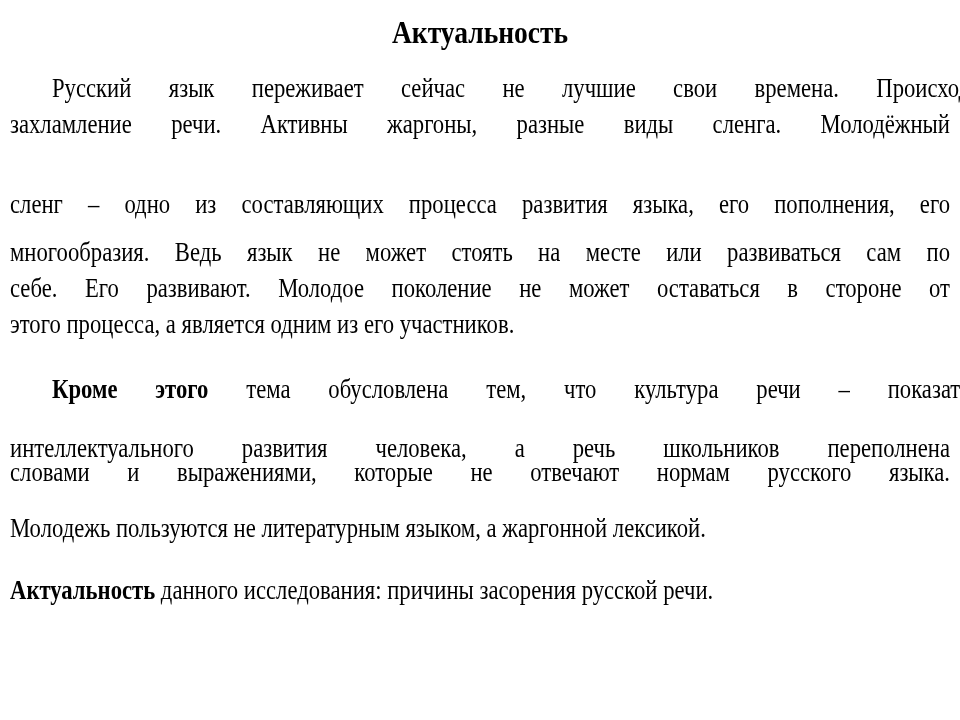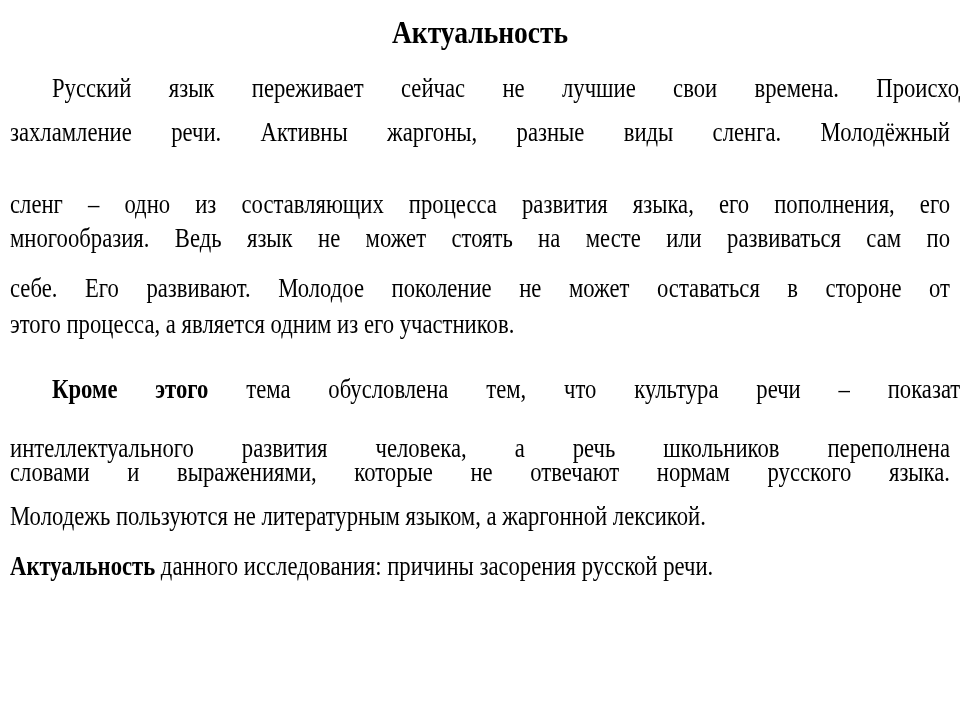--- a/index.html
+++ b/index.html
@@ -18,49 +18,49 @@
 </style>
 </head>
 <body>
 
 <div class="title">Актуальность</div>
 
 <div>
   <div class="line indent" style="top:68px">
       <span class="inner" style="transform: scaleX(0.84); width: 1119.05px;">Русский язык переживает сейчас не лучшие свои времена. Происходит</span>
     </div>
-  <div class="line" style="top:112px">
+  <div class="line" style="top:104px">
       <span class="inner" style="transform: scaleX(0.84); width: 1119.05px;">захламление речи. Активны жаргоны, разные виды сленга. Молодёжный</span>
     </div>
   <div class="line" style="top:184px">
       <span class="inner" style="transform: scaleX(0.84); width: 1119.05px;">сленг – одно из составляющих процесса развития языка, его пополнения, его</span>
     </div>
-  <div class="line" style="top:218px">
+  <div class="line" style="top:232px">
       <span class="inner" style="transform: scaleX(0.84); width: 1119.05px;">многообразия. Ведь язык не может стоять на месте или развиваться сам по</span>
     </div>
   <div class="line" style="top:268px">
       <span class="inner" style="transform: scaleX(0.84); width: 1119.05px;">себе. Его развивают. Молодое поколение не может оставаться в стороне от</span>
     </div>
   <div class="line last" style="top:304px">
       <span class="inner" style="transform: scaleX(0.84); width: 1119.05px;">этого процесса, а является одним из его участников.</span>
     </div>
 </div>
 
 <div>
   <div class="line indent" style="top:369px">
     <span class="inner" style="transform: scaleX(0.84); width: 1119.05px;"><b>Кроме этого</b> <span>тема обусловлена тем, что культура речи – показатель</span></span>
   </div>
   <div class="line" style="top:428px">
       <span class="inner" style="transform: scaleX(0.84); width: 1119.05px;">интеллектуального развития человека, а речь школьников переполнена</span>
     </div>
   <div class="line" style="top:452px">
       <span class="inner" style="transform: scaleX(0.84); width: 1119.05px;">словами и выражениями, которые не отвечают нормам русского языка.</span>
     </div>
-  <div class="line last" style="top:496px">
+  <div class="line last" style="top:508px">
       <span class="inner" style="transform: scaleX(0.84); width: 1119.05px;">Молодежь пользуются не литературным языком, а жаргонной лексикой.</span>
     </div>
 </div>
 
 <div>
-  <div class="line last" style="top:546px">
+  <div class="line last" style="top:570px">
     <span class="inner" style="transform: scaleX(0.84); width: 1119.05px;"><b>Актуальность</b> <span>данного исследования: причины засорения русской речи.</span></span>
   </div>
 </div>
 
 </body></html>

